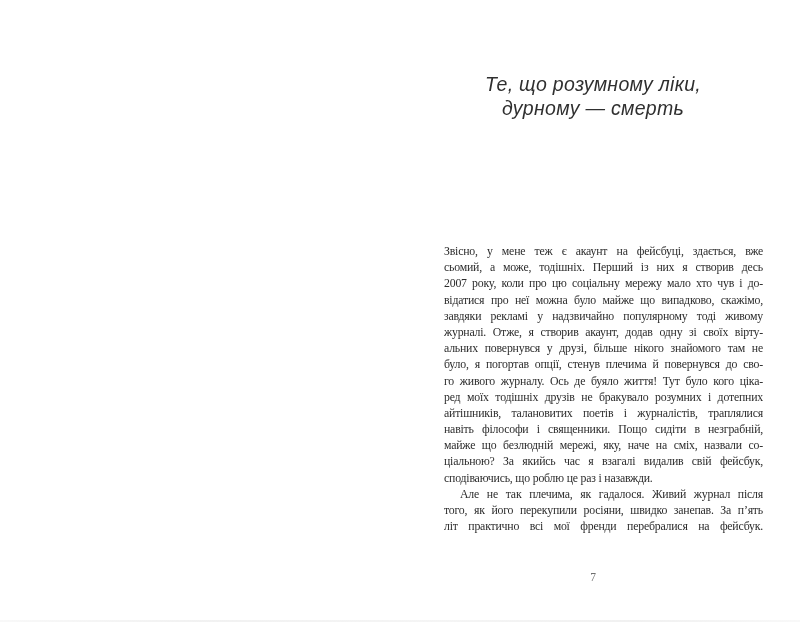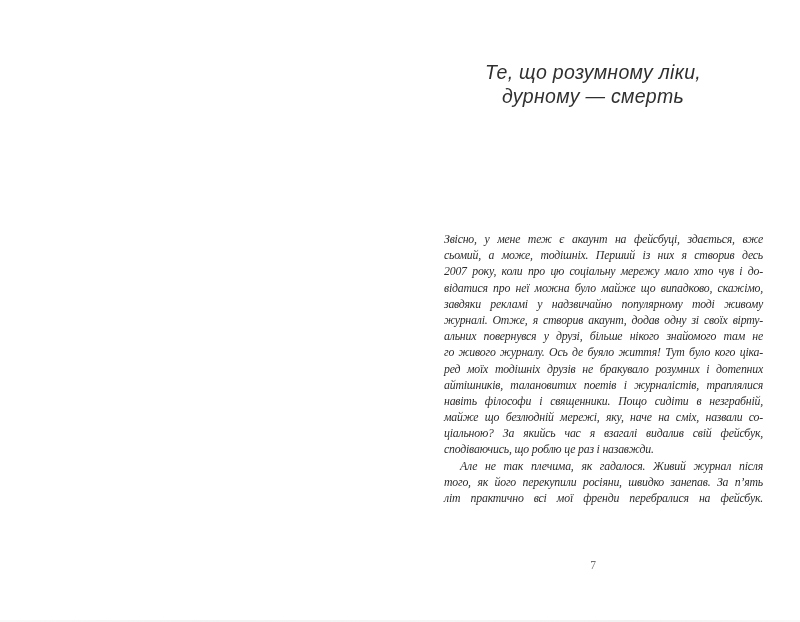--- a/index.html
+++ b/index.html
@@ -12,21 +12,21 @@
     font-family: "Liberation Serif", serif;
   }
   .left-page {
     position: absolute;
     left: 0; top: 0;
     width: 400px; height: 622px;
     background: #ffffff;
   }
   .right-page {
     position: absolute;
-    left: 400px; top: 0;
+    left: 400px; top: 12px;
     width: 400px; height: 464px;
     background: #ffffff;
   }
   .chapter-title {
     position: absolute;
     left: 28px;
     top: 60px;
     width: 330px;
     text-align: center;
     font-family: "Liberation Sans", sans-serif;
@@ -44,21 +44,20 @@
     width: 319px;
     font-size: 11.8px;
     line-height: 16.2px;
     letter-spacing: -0.2px;
     color: #2c2c2c;
   }
   .text-line {
     text-align: justify;
     text-align-last: justify;
     height: 16.2px;
-    font-style: italic;
   }
   .text-line.para-end {
     text-align-last: left;
   }
   .text-line.indent {
     text-indent: 16px;
   }
   .page-number {
     position: absolute;
     left: 28px;
@@ -91,20 +90,21 @@
     </div>
 
     <div class="body-block">
       <div class="text-line">Звісно, у мене теж є акаунт на фейсбуці, здається, вже</div>
       <div class="text-line">сьомий, а може, тодішніх. Перший із них я створив десь</div>
       <div class="text-line">2007 року, коли про цю соціальну мережу мало хто чув і до-</div>
       <div class="text-line">відатися про неї можна було майже що випадково, скажімо,</div>
       <div class="text-line">завдяки рекламі у надзвичайно популярному тоді живому</div>
       <div class="text-line">журналі. Отже, я створив акаунт, додав одну зі своїх вірту-</div>
       <div class="text-line">альних повернувся у друзі, більше нікого знайомого там не</div>
+      <div class="text-line">було, я погортав опції, стенув плечима й повернувся до сво-</div>
       <div class="text-line">го живого журналу. Ось де буяло життя! Тут було кого ціка-</div>
       <div class="text-line">ред моїх тодішніх друзів не бракувало розумних і дотепних</div>
       <div class="text-line">айтішників, талановитих поетів і журналістів, траплялися</div>
       <div class="text-line">навіть філософи і священники. Пощо сидіти в незграбній,</div>
       <div class="text-line">майже що безлюдній мережі, яку, наче на сміх, назвали со-</div>
       <div class="text-line">ціальною? За якийсь час я взагалі видалив свій фейсбук,</div>
       <div class="text-line para-end">сподіваючись, що роблю це раз і назавжди.</div>
       <div class="text-line indent">Але не так плечима, як гадалося. Живий журнал після</div>
       <div class="text-line">того, як його перекупили росіяни, швидко занепав. За п’ять</div>
       <div class="text-line">літ практично всі мої френди перебралися на фейсбук.</div>

